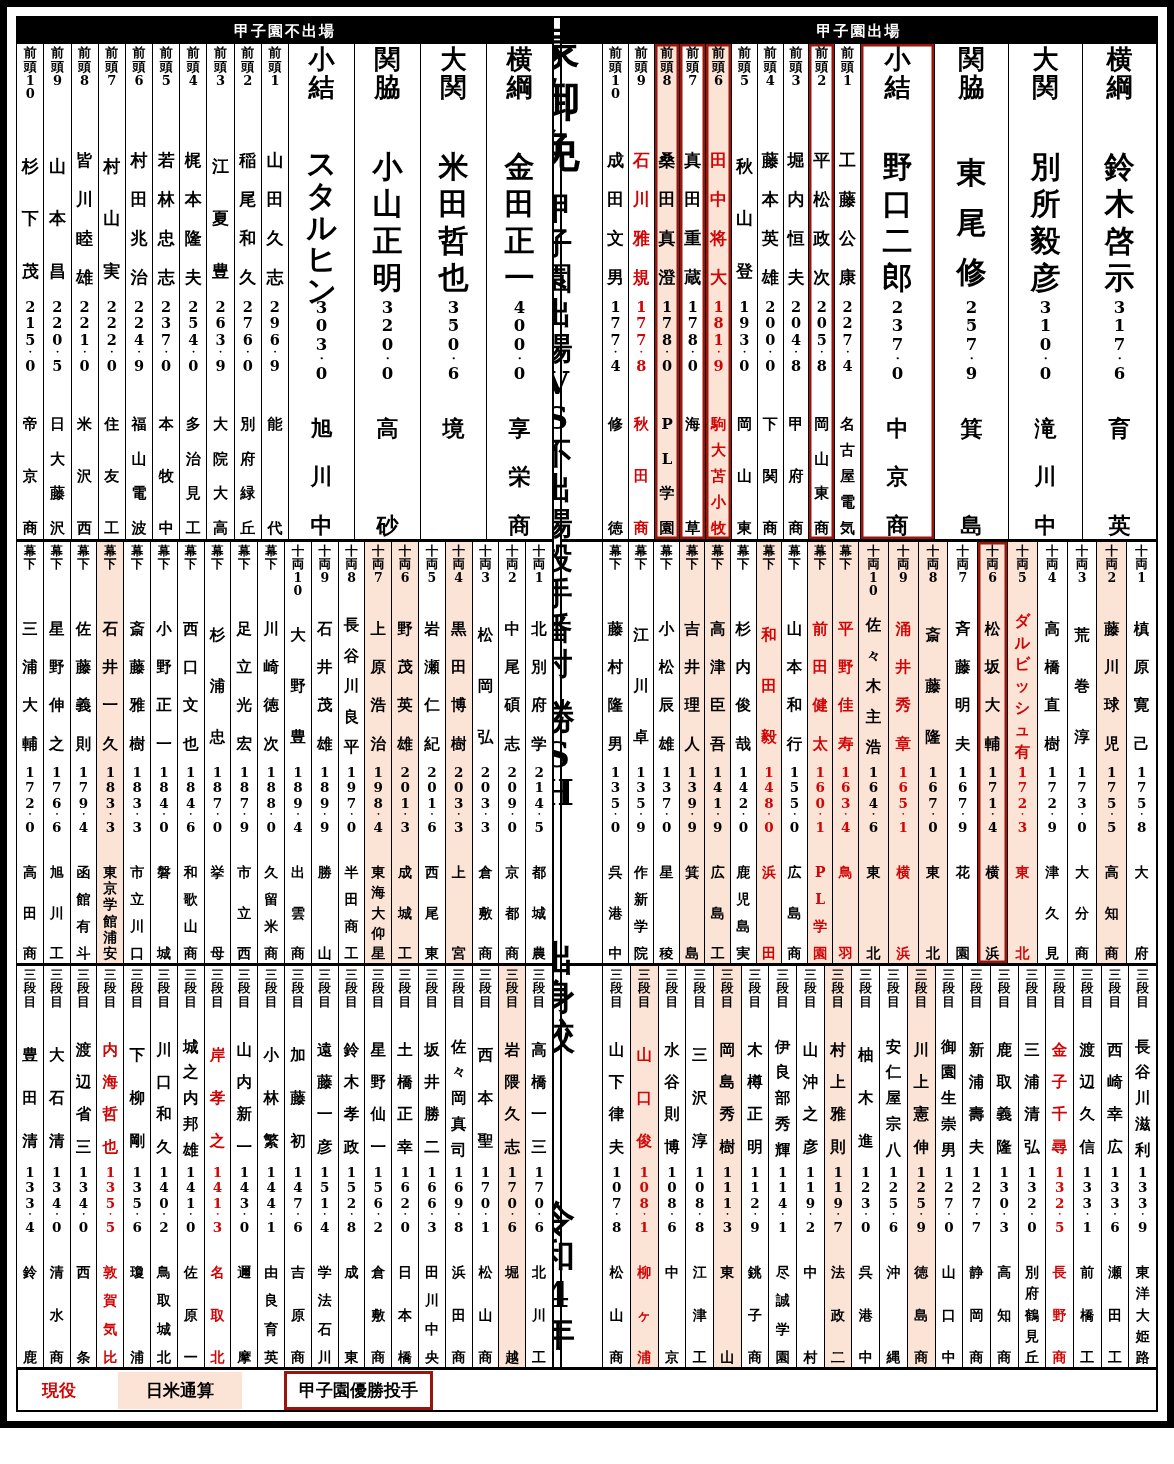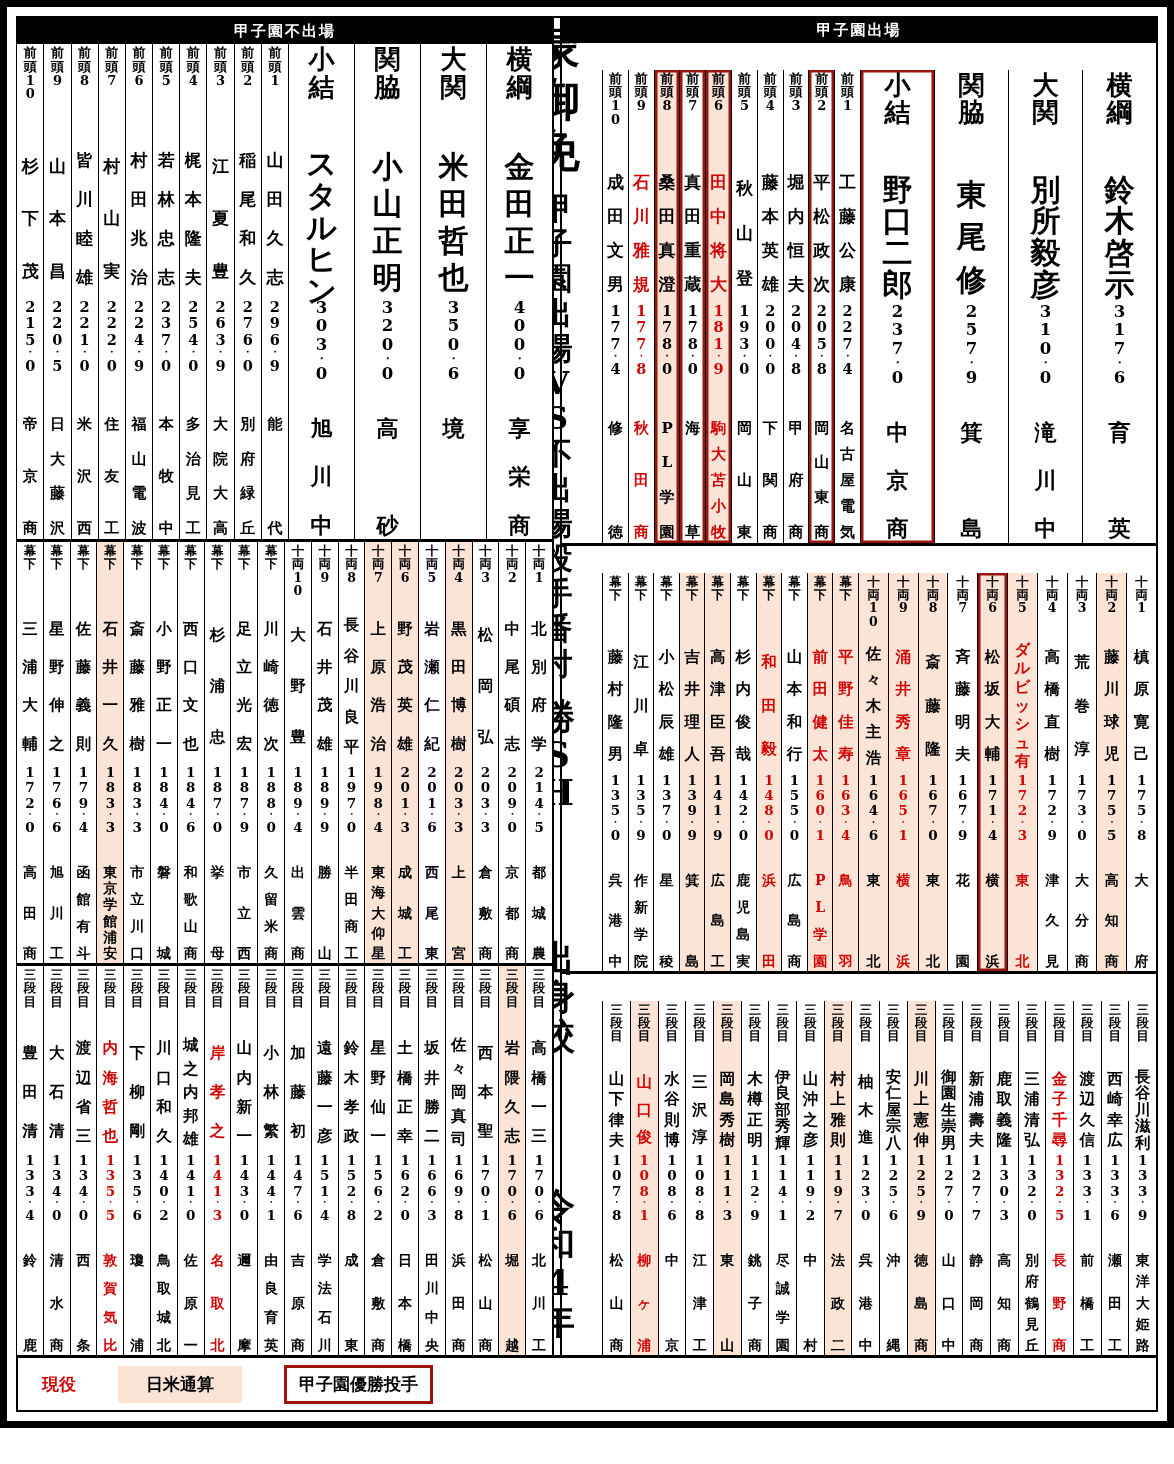--- a/index.html
+++ b/index.html
@@ -3,21 +3,21 @@
 <meta charset="utf-8">
 <style>
   html,body{margin:0;padding:0;background:#fff;}
   body{width:1174px;height:1464px;overflow:hidden;
        font-family:"DejaVu Serif","Liberation Serif",serif;font-weight:700;color:#000;}
   .frame{border:7px solid #000;padding:9px;height:1428px;box-sizing:border-box;}
   .inner{border:2px solid #000;height:100%;box-sizing:border-box;display:flex;flex-direction:column;}
   .main{display:flex;flex:1;min-height:0;border-bottom:3px solid #000;}
   .side{display:flex;flex-direction:column;box-sizing:border-box;}
   .side.left{width:536px;border-right:2px solid #000;}
-  .side.right{width:596px;border-left:2px solid #000;gap:27px;}
+  .side.right{width:596px;border-left:2px solid #000;}
   .band-header{height:26px;background:#000;color:#fff;font-size:15px;
        display:flex;align-items:center;justify-content:center;letter-spacing:2px;
        font-family:"DejaVu Sans","Liberation Sans",sans-serif;font-weight:700;}
   .band{display:flex;flex-direction:row-reverse;box-sizing:border-box;}
   .band.top{height:498px;border-bottom:3px solid #000;}
   .band.middle{height:424px;border-bottom:3px solid #000;}
   .band.bottom{flex:1;}
   .col{position:relative;display:flex;flex-direction:column;align-items:stretch;
        border-left:1px solid #000;box-sizing:border-box;flex-shrink:0;padding:2px 0;background:#fff;}
   
@@ -55,21 +55,21 @@
   .center-col{flex:1;display:flex;flex-direction:column;align-items:center;background:#fff;min-width:0;}
   .c-piece{display:flex;flex-direction:column;align-items:center;}
   .c-kanmon{font-size:46px;margin-top:4px;}
   .c-kanmon .ch{line-height:1.12}
   .c-title{font-size:31px;margin-top:14px;}
   .c-title .ch{line-height:1.13}
   .c-sh{font-size:36px;margin-top:16px;}
   .c-school{font-size:36px;margin-top:128px;}
   .c-era{font-size:36px;margin-top:auto;margin-bottom:16px;}
   
-  .legend{height:52px;display:flex;align-items:center;gap:42px;padding-left:24px;
+  .legend{height:40px;display:flex;align-items:center;gap:42px;padding-left:24px;
           font-family:"DejaVu Sans","Liberation Sans",sans-serif;font-size:17px;font-weight:700;}
   .lg-active{color:var(--active,#d10505);}
   .lg-usjp{background:var(--usjp-bg,#fbe3d6);padding:7px 28px;font-family:Liberation Serif, serif;}
   .lg-champion{border:3px solid var(--champ,#9b150c);padding:5px 12px;}
 </style>
 </head>
 <body>
 
 <div class="frame">
   <div class="inner">

